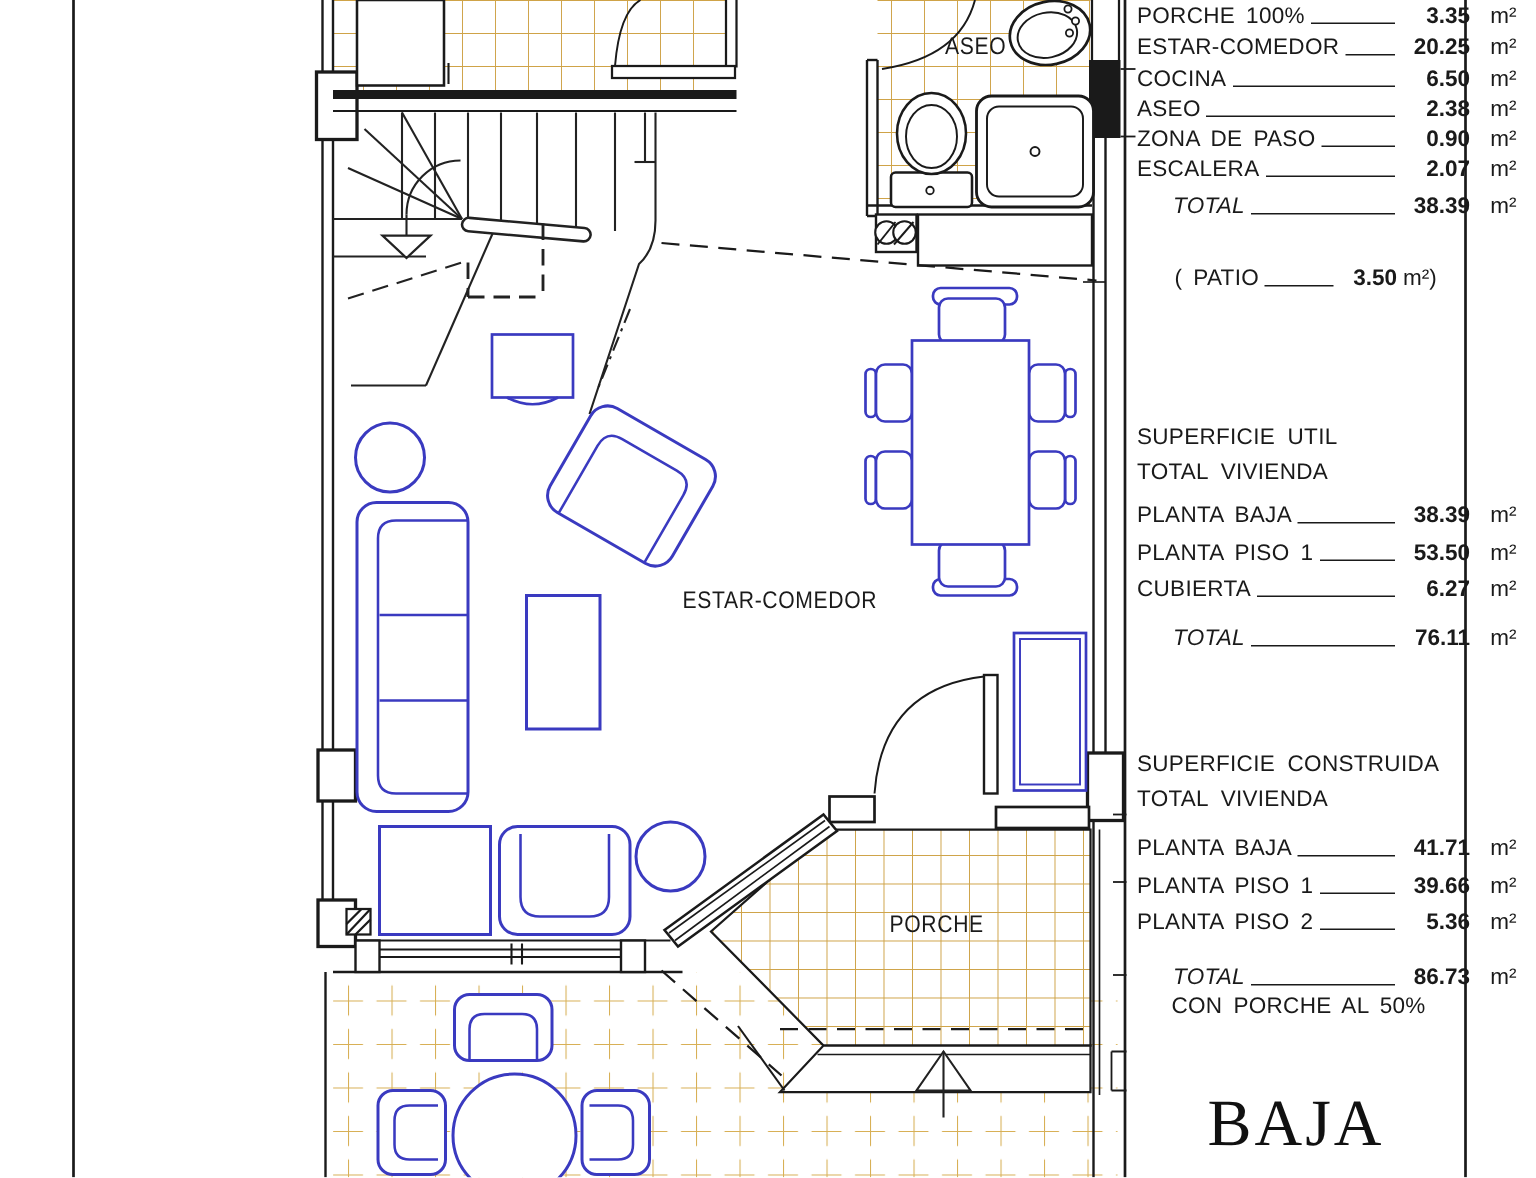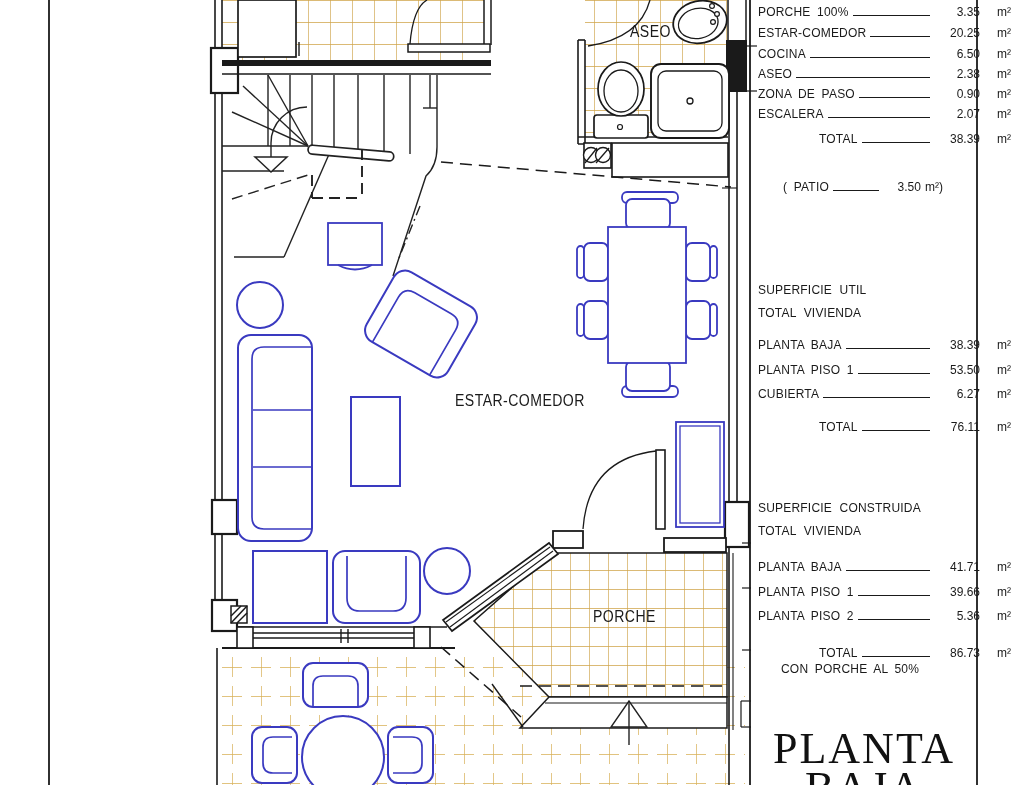--- a/index.html
+++ b/index.html
@@ -3,28 +3,28 @@
 <meta charset="utf-8">
 <style>
   html,body{margin:0;padding:0;width:1024px;height:785px;overflow:hidden;background:#fff;}
   #stage{position:relative;width:1024px;height:785px;background:#fff;
          font-family:"Liberation Sans",sans-serif;color:#1a1a1a;}
   #plansvg{position:absolute;left:0;top:0;}
   .cad{font-family:"Liberation Sans",sans-serif;color:#1a1a1a;}
   .plan-label{position:absolute;font-size:16px;letter-spacing:.5px;
               transform:scaleX(.88);transform-origin:left center;white-space:nowrap;}
   
-  #col{position:absolute;left:751px;top:0;width:266px;height:785px;font-size:12px;}
+  #col{position:absolute;left:751px;top:0;width:266px;height:785px;font-size:15px;}
   .arow{position:absolute;left:7px;right:6px;display:flex;align-items:flex-end;height:18px;white-space:nowrap;}
   .albl{letter-spacing:.2px;word-spacing:3px;}
   .lead{flex:1;border-bottom:1.4px solid #1a1a1a;transform:translateY(-3px);margin:0 4px;}
-  .aval{width:46px;text-align:right;}
+  .aval{width:46px;text-align:right;font-weight:bold;}
   .aunit{width:27px;text-align:right;padding-left:4px;}
   .hdr{position:absolute;left:7px;letter-spacing:.2px;word-spacing:4px;white-space:nowrap;text-align:right;}
-  .tot .albl{margin-left:61px;}
+  .tot .albl{margin-left:24px;font-style:italic;}
   .note{position:absolute;left:30px;letter-spacing:.2px;word-spacing:3px;white-space:nowrap;}
   #sheet-title{position:absolute;left:751px;top:729px;width:226px;text-align:center;
                font-family:"Liberation Serif",serif;font-size:44px;line-height:39px;
                letter-spacing:2px;color:#111;}
 </style>
 </head>
 <body>
 
 <div id="stage">
 
@@ -391,17 +391,16 @@
   <div class="arow tot" style="top:642px">
     <span class="albl">TOTAL</span>
         <span class="lead"></span>
         <span class="aval">86.73</span>
         <span class="aunit">m²</span>
   </div>
   <div class="note" style="top:662px">CON PORCHE AL 50%</div>
 </div>
 
 <div id="sheet-title">
-  <div>PLANTA</div>
   <div>BAJA</div>
 </div>
 
 </div>
 
 </body></html>

